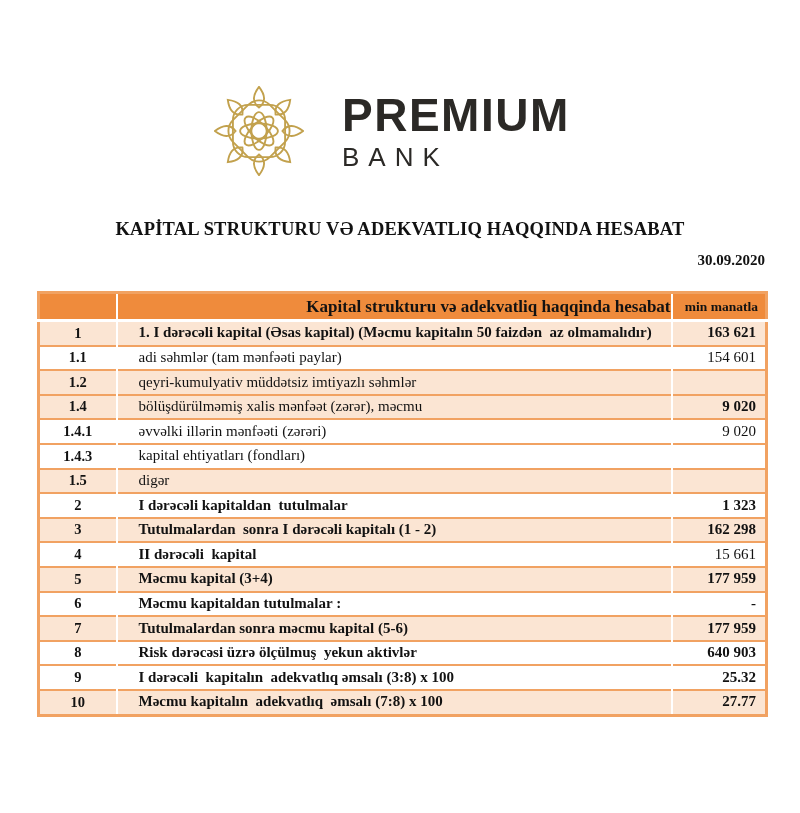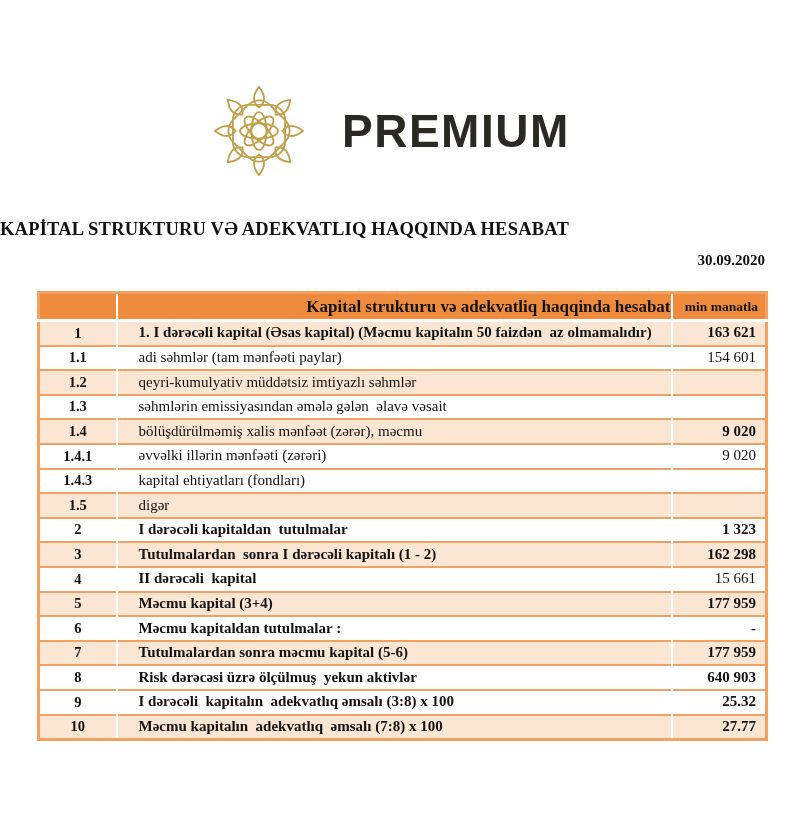--- a/index.html
+++ b/index.html
@@ -22,21 +22,21 @@
   .brand-top{
     font-family:"Liberation Sans",sans-serif;font-weight:800;font-size:46px;
     line-height:1;letter-spacing:1.5px;color:var(--dark);
   }
   .brand-bottom{
     font-family:"Liberation Sans",sans-serif;font-weight:400;font-size:26px;
     line-height:1;letter-spacing:9px;color:var(--dark);margin-top:6px;
   }
   
   .title{
-    position:absolute;top:219px;left:0;width:100%;
+    position:absolute;top:219px;left:0;width:100%;text-align:center;
     font-size:18.5px;font-weight:bold;margin:0;letter-spacing:0.2px;
   }
   .date{
     position:absolute;top:252px;right:35px;font-size:15px;font-weight:bold;
   }
   
   table.capital{
     position:absolute;left:37px;top:291px;width:728px;
     border-collapse:collapse;table-layout:fixed;
     border:3px solid var(--line);
@@ -83,20 +83,21 @@
       <rect x="21" y="21" width="58" height="58" rx="17"></rect>
       <rect x="21" y="21" width="58" height="58" rx="17" transform="rotate(45,50,50)"></rect>
       <ellipse cx="50" cy="50" rx="21" ry="8.5" transform="rotate(45,50,50)"></ellipse>
       <ellipse cx="50" cy="50" rx="21" ry="8.5" transform="rotate(-45,50,50)"></ellipse>
       <ellipse cx="50" cy="50" rx="21" ry="8.5"></ellipse>
       <ellipse cx="50" cy="50" rx="8.5" ry="21"></ellipse>
       <circle cx="50" cy="50" r="9"></circle>
     </svg>
     <div class="wordmark">
       <div class="brand-top">PREMIUM</div>
+      <div class="brand-bottom">BANK</div>
     </div>
   </div>
 
   <h1 class="title">KAPİTAL STRUKTURU VƏ ADEKVATLIQ HAQQINDA HESABAT</h1>
 
   <div class="date">30.09.2020</div>
 
   <table class="capital">
     <colgroup>
         <col class="c-no">
@@ -122,25 +123,20 @@
     <td class="col-label">adi səhmlər (tam mənfəəti paylar)</td>
     <td class="col-value">154 601</td>
   </tr>
 
   <tr class="shade">
     <td class="col-no">1.2</td>
     <td class="col-label">qeyri-kumulyativ müddətsiz imtiyazlı səhmlər</td>
     <td class="col-value"></td>
   </tr>
 
-  <tr>
-    <td class="col-no">1.3</td>
-    <td class="col-label">səhmlərin emissiyasından əmələ gələn  əlavə vəsait</td>
-    <td class="col-value"></td>
-  </tr>
 
   <tr class="shade">
     <td class="col-no">1.4</td>
     <td class="col-label">bölüşdürülməmiş xalis mənfəət (zərər), məcmu</td>
     <td class="col-value b">9 020</td>
   </tr>
 
   <tr>
     <td class="col-no">1.4.1</td>
     <td class="col-label">əvvəlki illərin mənfəəti (zərəri)</td>

